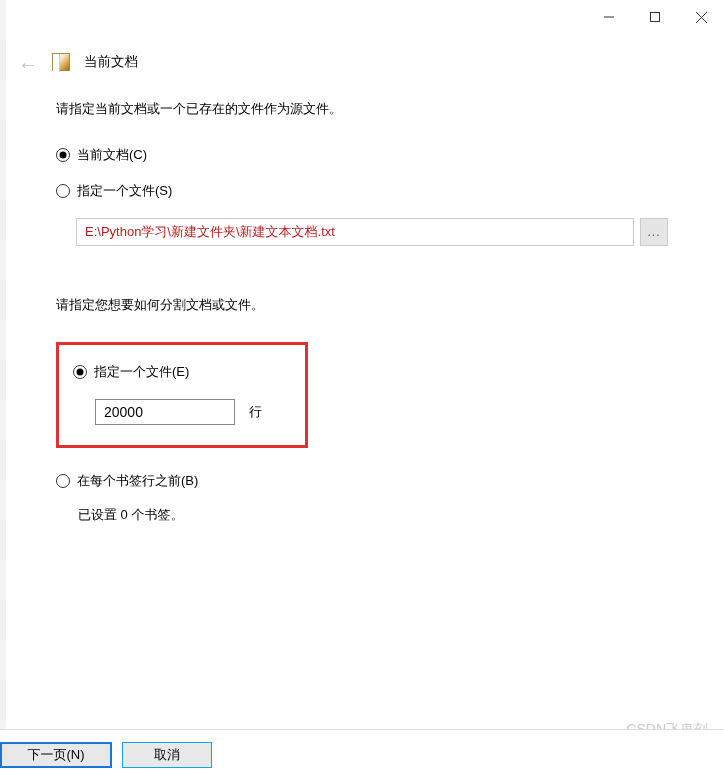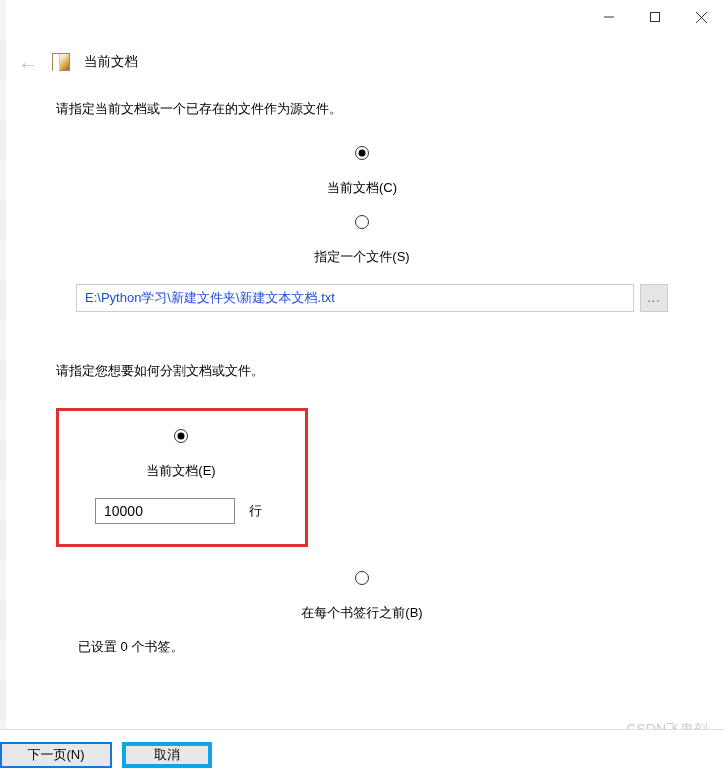--- a/index.html
+++ b/index.html
@@ -71,24 +71,23 @@
       font-weight: 400;
       margin-bottom: 42px;
     }
     .instruction {
       margin-bottom: 28px;
       font-size: 13px;
     }
     .radio-row {
       display: flex;
       align-items: center;
-      gap: 19px;
+      gap: 7px;
       margin-bottom: 18px;
       font-size: 13px;
-      flex-direction: column;
     }
     .radio {
       width: 14px;
       height: 14px;
       border: 1px solid #333;
       border-radius: 50%;
       position: relative;
       flex-shrink: 0;
     }
     .radio.checked::after {
@@ -105,21 +104,21 @@
       display: flex;
       gap: 6px;
       margin: 0 0 50px 20px;
     }
     .file-input {
       flex: 1;
       height: 28px;
       border: 1px solid #ccc;
       padding: 10px 8px;
       font-size: 13px;
-      color: #1d4ed8;
+      color: #b91c1c;
       background: #fff;
       display: flex;
       align-items: center;
     }
     .browse-btn {
       width: 28px;
       height: 28px;
       background: #e5e5e5;
       border: 1px solid #ccc;
       display: flex;
@@ -169,21 +168,21 @@
       border-top: 1px solid #ddd;
       display: flex;
       align-items: center;
       padding-right: 14px;
       gap: 10px;
       background: #fff;
     }
     .btn {
       height: 26px;
       padding: 0 20px;
-      border: 4px solid #0ea5e9;
+      border: 1px solid #0ea5e9;
       background: #e8e8e8;
       font-size: 13px;
       display: flex;
       align-items: center;
       justify-content: center;
       min-width: 90px;
     }
     .btn.primary {
       border: 2px solid #1976d2;
       background: #e8e8e8;
@@ -252,24 +251,24 @@
   <div class="file-input-row">
     <div class="file-input">E:\Python学习\新建文件夹\新建文本文档.txt</div>
     <div class="browse-btn">...</div>
   </div>
 
   <p class="instruction">请指定您想要如何分割文档或文件。</p>
 
   <div class="highlight-box">
     <div class="radio-row">
       <span class="radio checked"></span>
-      <span>当前文档(E)</span>
+      <span>指定一个文件(E)</span>
     </div>
     <div class="lines-row">
-      <div class="lines-input">10000</div>
+      <div class="lines-input">20000</div>
       <span class="lines-unit">行</span>
     </div>
   </div>
 
   <div class="bookmark-block">
     <div class="radio-row" style="margin-bottom:16px;">
       <span class="radio"></span>
       <span>在每个书签行之前(B)</span>
     </div>
     <p class="bookmark-info">已设置 0 个书签。</p>

